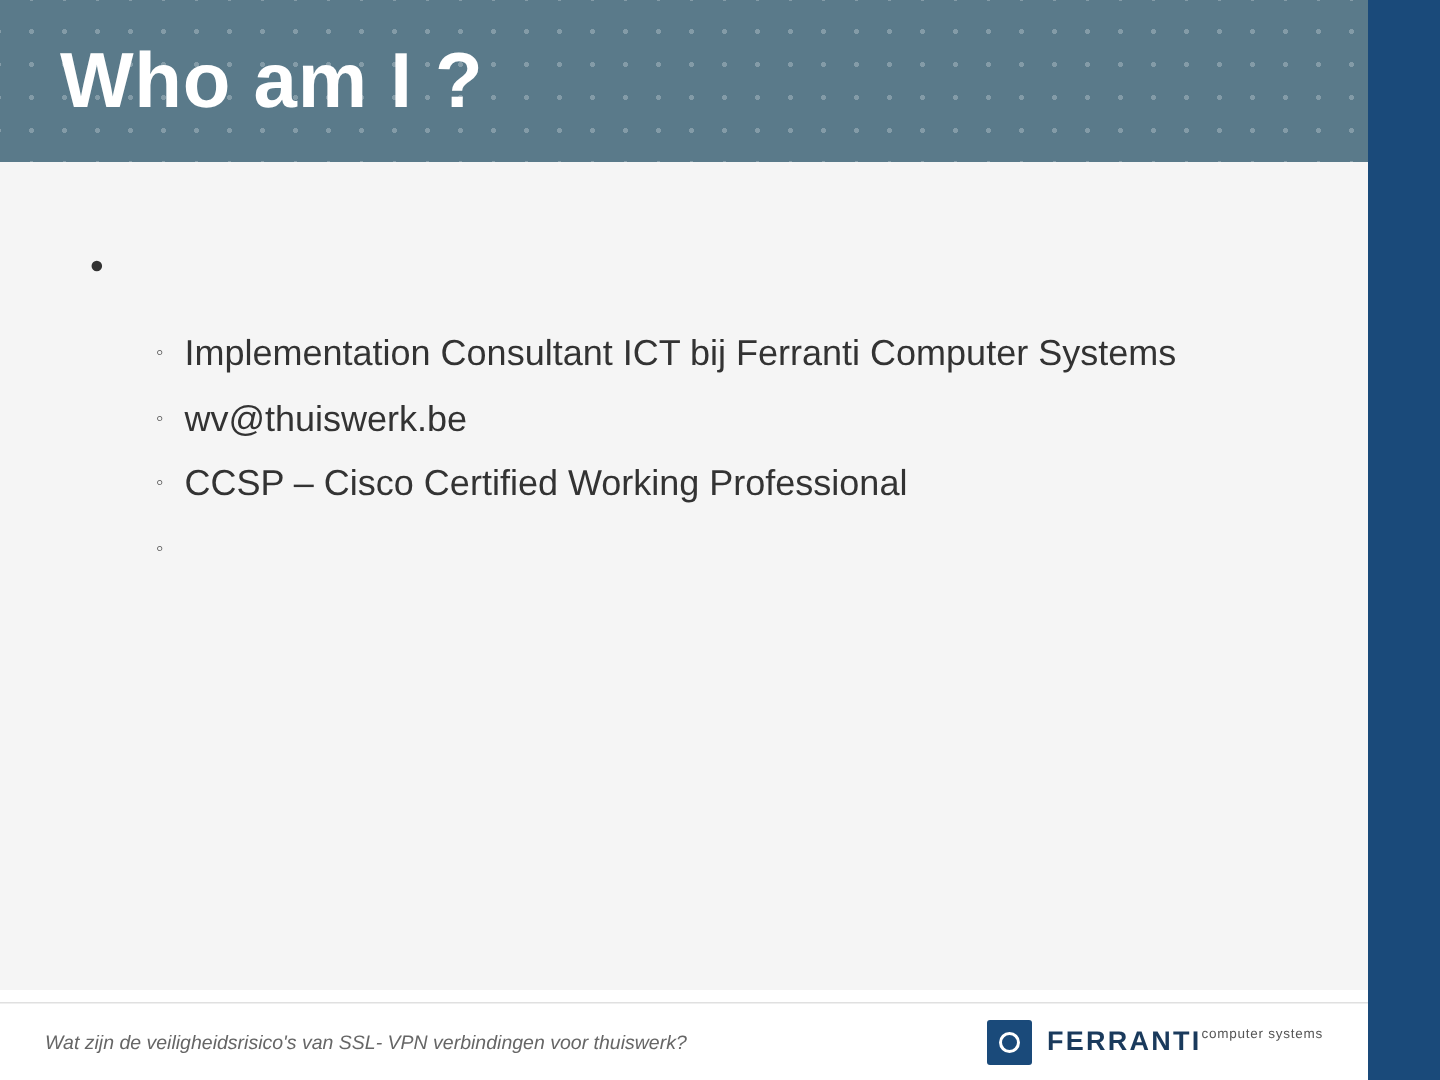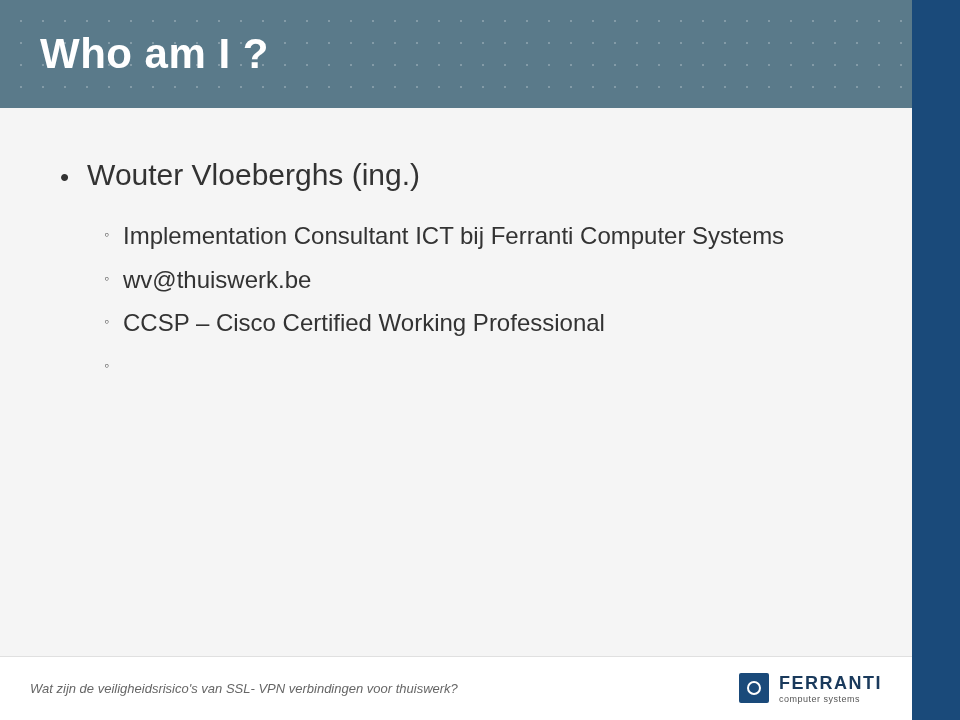--- a/index.html
+++ b/index.html
@@ -33,21 +33,21 @@
     .header-bar::before {
       content: '';
       position: absolute;
       top: 0; left: 0; right: 0; bottom: 0;
       background-image: radial-gradient(circle, rgba(255,255,255,0.25) 1.5px, transparent 1.5px);
       background-size: 22px 22px;
       background-position: 10px 10px;
     }
 
     .header-title {
-      font-size: 42px;
+      font-size: 52px;
       font-weight: 700;
       color: #ffffff;
       position: relative;
       z-index: 1;
       letter-spacing: 0.5px;
     }
 
     
     .right-accent {
       position: absolute;
@@ -110,21 +110,21 @@
       flex-shrink: 0;
       color: #555555;
     }
 
     
     .footer {
       position: absolute;
       bottom: 0;
       left: 0;
       right: 48px;
-      height: 64px;
+      height: 52px;
       background: #ffffff;
       display: flex;
       align-items: center;
       justify-content: space-between;
       padding: 0 30px 0 30px;
       border-top: 1px solid #e0e0e0;
     }
 
     .footer-text {
       font-size: 13px;
@@ -168,38 +168,36 @@
 
     .ferranti-icon-inner {
       width: 14px;
       height: 14px;
       border: 2.5px solid white;
       border-radius: 50%;
     }
 
     .logo-container {
       display: flex;
-      flex-direction: column;
       align-items: flex-start;
     }
   </style>
 </head>
 <body>
 
 <div class="header-bar">
   <h1 class="header-title">Who am I ?</h1>
 </div>
 
 <div class="right-accent"></div>
 
 <div class="main-content">
   <ul class="bullet-list">
     <li>
       <span class="bullet-marker">•</span>
-      <span>Wouter Vloeberghs (ing.)</span>
     </li>
     <li style="flex-direction: column; padding-left: 44px;">
       <ul class="sub-list">
         <li>
           <span class="sub-bullet">◦</span>
           <span>Implementation Consultant ICT bij Ferranti Computer Systems</span>
         </li>
         <li>
           <span class="sub-bullet">◦</span>
           <span>wv@thuiswerk.be</span>

